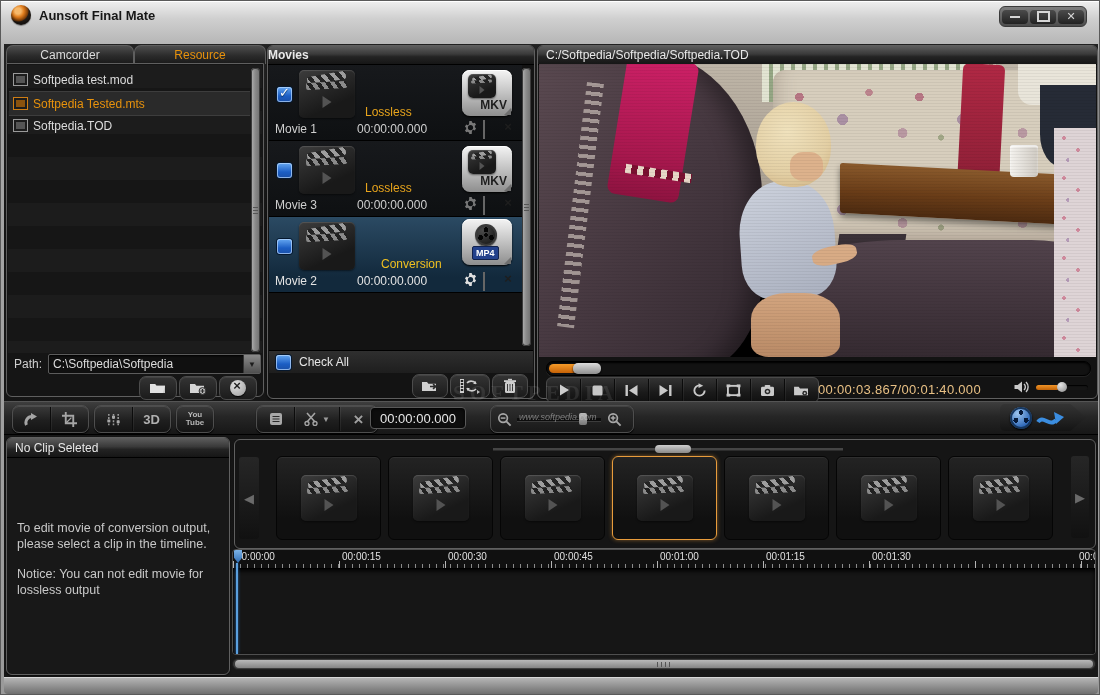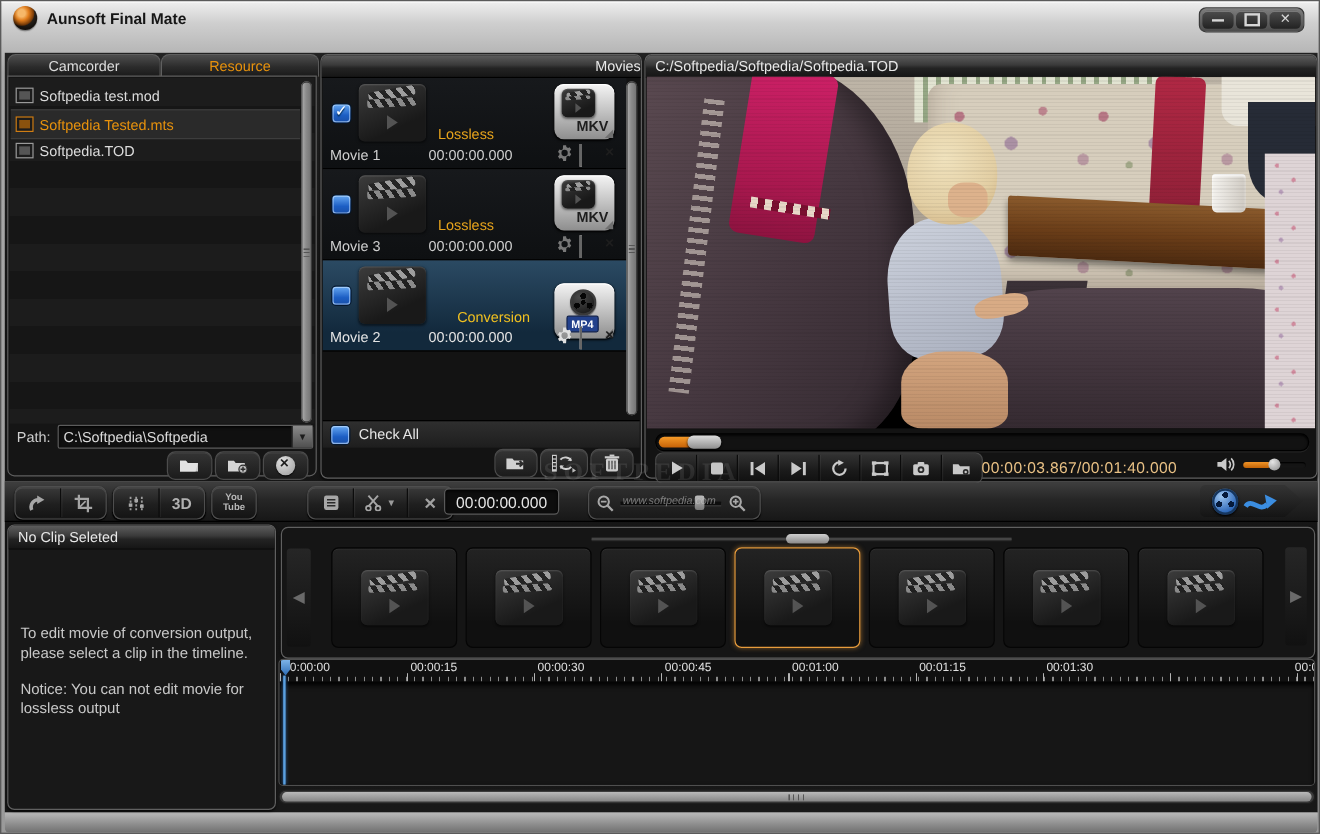--- a/index.html
+++ b/index.html
@@ -162,21 +162,21 @@
             </svg>
         </div>
         <div class="dbtn" style="width:36px;">
           <span class="xcirc" style="width:16px;height:16px;"></span>
         </div>
       </div>
     </div>
   </div>
 
   <div class="panel" style="left:266px;top:44px;width:266px;height:352px;">
-    <div class="phead" style="justify-content:flex-end;">
+    <div class="phead" style="justify-content:flex-start;font-weight:bold;">
       <span>Movies</span>
     </div>
 
     <div class="mrow" style="top:19px;">
       <span class="chk on" style="left:8px;top:22px;"></span>
       <div class="clapper" style="position:absolute;left:30px;top:5px;width:56px;height:48px;">
         <i class="cb1"></i>
           <i class="cb2"></i>
           <i class="cp"></i>
       </div>
@@ -232,21 +232,21 @@
     <div class="mrow sel" style="top:171px;">
       <span class="chk" style="left:8px;top:22px;"></span>
       <div class="clapper" style="position:absolute;left:30px;top:5px;width:56px;height:48px;">
         <i class="cb1"></i>
           <i class="cb2"></i>
           <i class="cp"></i>
       </div>
       <span class="mode" style="left:112px;top:40px;color:#f0c020;">Conversion</span>
       <span class="mtext" style="left:6px;top:57px;color:#e4e4e4;">Movie 2</span>
       <span class="mtext" style="left:88px;top:57px;color:#e4e4e4;">00:00:00.000</span>
-      <div class="badge" style="left:193px;top:19px;">
+      <div class="badge" style="left:193px;top:2px;">
         <i class="reel"></i>
         <span class="badge-label mp4">MP4</span>
           <i class="fold"></i>
       </div>
       <span class="sic" style="left:194px;top:55px;">
         <svg width="15" height="15" viewBox="0 0 16 16">
             <path fill-rule="evenodd" d="M8 5.2A2.8 2.8 0 1 0 8 10.8 2.8 2.8 0 0 0 8 5.2zM6.7 1h2.6l.3 1.7c.5.2 1 .5 1.4.8l1.6-.6 1.3 2.2-1.3 1.1a5.6 5.6 0 0 1 0 1.6l1.3 1.1-1.3 2.2-1.6-.6c-.4.3-.9.6-1.4.8L9.3 15H6.7l-.3-1.7a5.7 5.7 0 0 1-1.4-.8l-1.6.6-1.3-2.2 1.3-1.1a5.6 5.6 0 0 1 0-1.6L2.1 7.1l1.3-2.2 1.6.6c.4-.3.9-.6 1.4-.8z" fill="#e0e0e0"></path>
           </svg>
       </span>
       <span class="sic" style="left:214px;top:56px;"><span class="copyic"></span></span>

